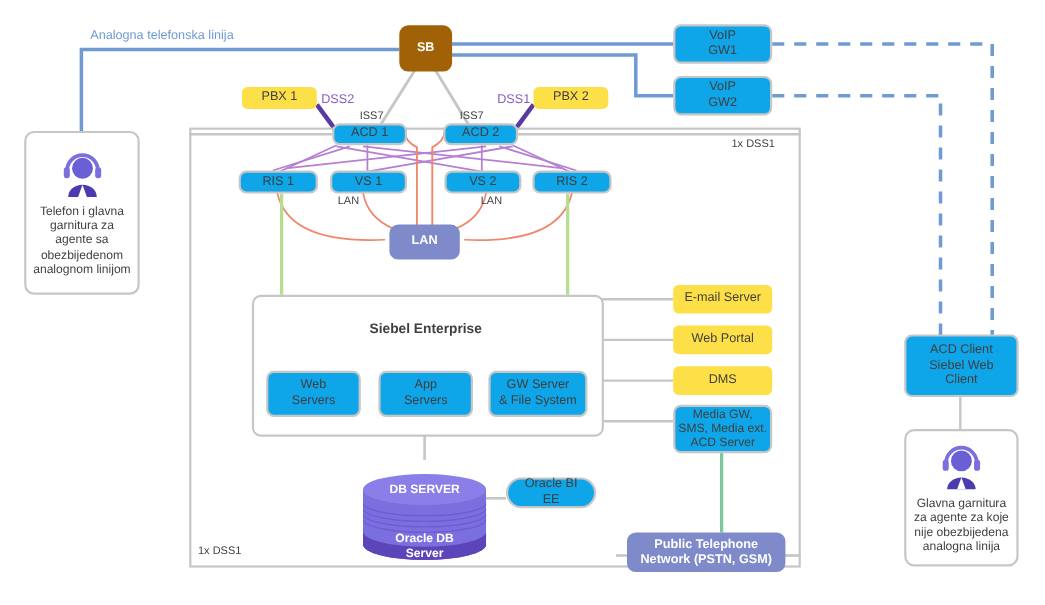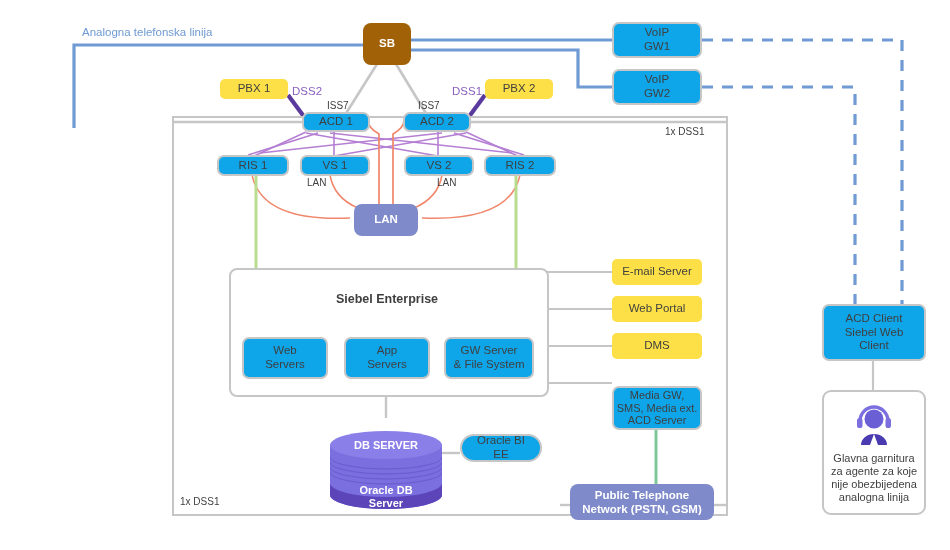--- a/index.html
+++ b/index.html
@@ -153,32 +153,47 @@
                 white-space:pre-line;">Oracle DB
 Server</div>
   </div>
 
   <div class="node wbox" style="left:460px;top:434px;width:82px;height:28px;white-space:pre-line;border-radius:16px;">Oracle BI
 EE</div>
 
   <div class="node gbox" style="left:612px;top:259px;width:90px;height:26px;">E-mail Server</div>
   <div class="node gbox" style="left:612px;top:296px;width:90px;height:26px;">Web Portal</div>
   <div class="node gbox" style="left:612px;top:333px;width:90px;height:26px;">DMS</div>
-  <div class="node wbox" style="left:612px;top:386px;width:90px;height:44px;white-space:pre-line;font-size:11px;">Media GW,
+  <div class="node wbox" style="left:612px;top:368px;width:90px;height:44px;white-space:pre-line;font-size:11px;">Media GW,
 SMS, Media ext.
 ACD Server</div>
 
   <div class="node bbox" style="left:570px;top:484px;width:144px;height:36px;white-space:pre-line;
               line-height:1.25;">Public Telephone
 Network (PSTN, GSM)</div>
 
   <div class="node wbox" style="left:822px;top:304px;width:104px;height:57px;white-space:pre-line;">ACD Client
 Siebel Web
 Client</div>
 
+  <div class="agentcard" style="left:22px;top:119px;width:105px;height:149px;">
+    <svg width="46" height="44" viewBox="0 0 46 44">
+      <path d="M9,20 a14,14 0 0 1 28,0" fill="none" stroke="#7b6fdf" stroke-width="3.4"></path>
+      <rect x="6" y="17" width="5.5" height="10" rx="2.6" fill="#7b6fdf"></rect>
+      <rect x="34.5" y="17" width="5.5" height="10" rx="2.6" fill="#7b6fdf"></rect>
+      <circle cx="23" cy="18" r="9.5" fill="#6b5fd6"></circle>
+      <path d="M10,44 a13,11 0 0 1 26,0 Z" fill="#4b3bb0"></path>
+      <path d="M23,33 l-4,11 h8 Z" fill="#ffffff"></path>
+    </svg>
+    <div class="cap" style="white-space:pre-line;margin-top:7px;">Telefon i glavna
+garnitura za
+agente sa
+obezbijedenom
+analognom linijom</div>
+  </div>
 
   <div class="agentcard" style="left:822px;top:390px;width:104px;height:125px;">
     <svg width="46" height="44" viewBox="0 0 46 44">
       <path d="M9,20 a14,14 0 0 1 28,0" fill="none" stroke="#7b6fdf" stroke-width="3.4"></path>
       <rect x="6" y="17" width="5.5" height="10" rx="2.6" fill="#7b6fdf"></rect>
       <rect x="34.5" y="17" width="5.5" height="10" rx="2.6" fill="#7b6fdf"></rect>
       <circle cx="23" cy="18" r="9.5" fill="#6b5fd6"></circle>
       <path d="M10,44 a13,11 0 0 1 26,0 Z" fill="#4b3bb0"></path>
       <path d="M23,33 l-4,11 h8 Z" fill="#ffffff"></path>
     </svg>

